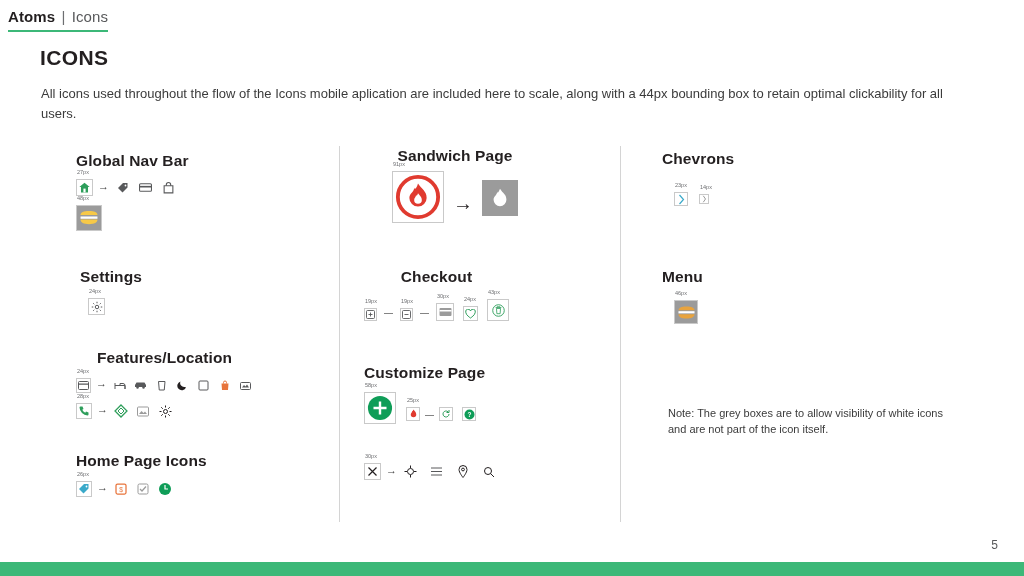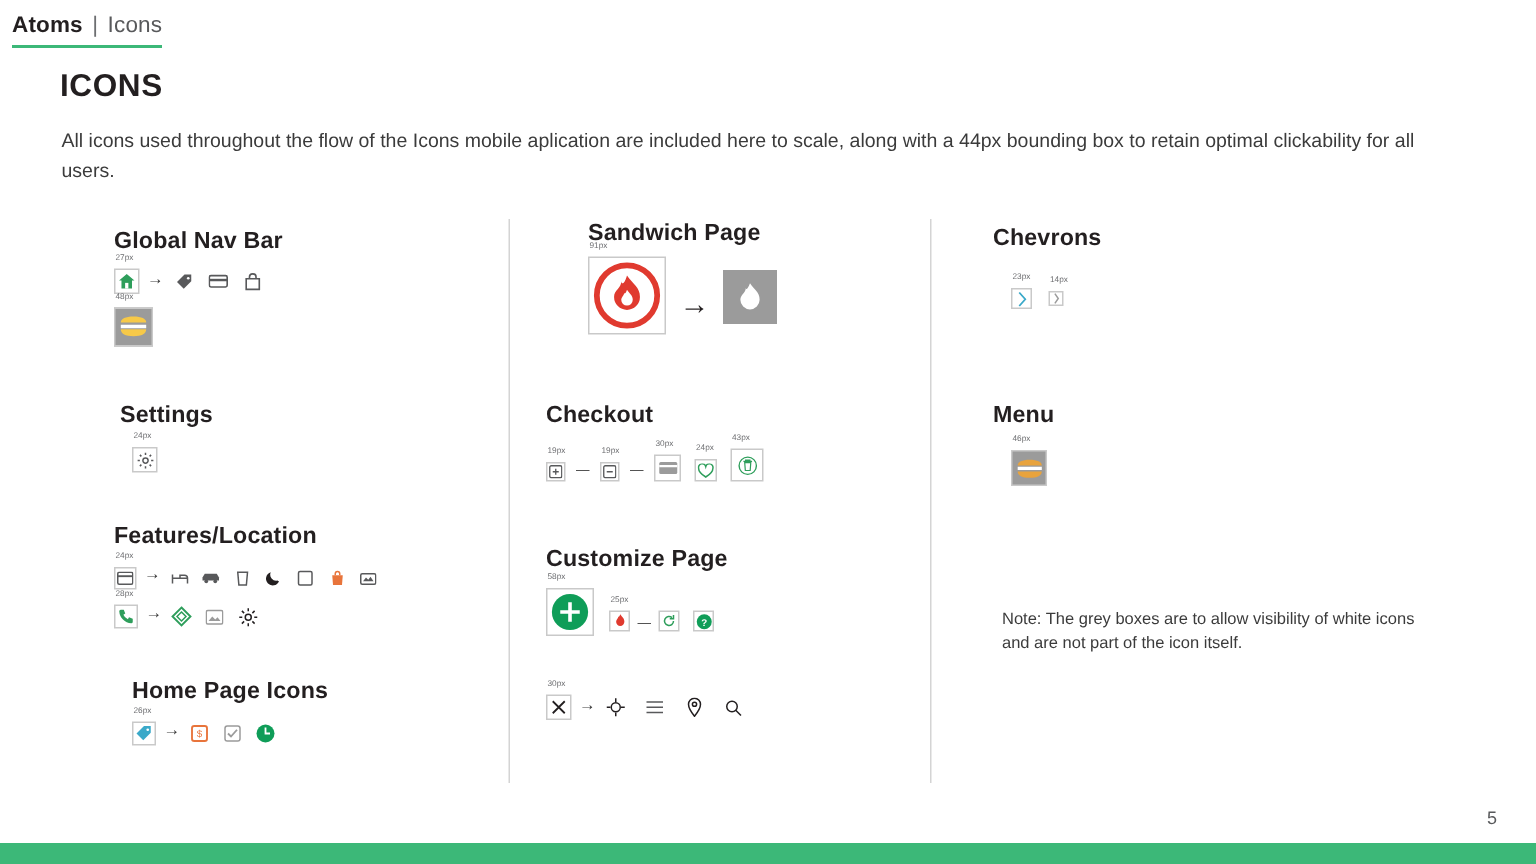--- a/index.html
+++ b/index.html
@@ -86,20 +86,21 @@
   .vrule-1 { left: 299px; }
   .vrule-2 { left: 580px; }
 
   .group { position: absolute; }
   .group-title {
     font-size: 15.5px;
     font-weight: bold;
     color: #231f20;
     letter-spacing: 0.1px;
     white-space: nowrap;
+    text-align: center;
   }
   .row {
     display: flex;
     align-items: flex-end;
     margin-top: 10px;
   }
 
   
   .cell {
     position: relative;
@@ -367,21 +368,21 @@
           <span>
             <svg width="13" height="13" viewBox="0 0 26 26">
                 <circle cx="13" cy="13" r="4" fill="none" stroke="#231f20" stroke-width="2"></circle>
                 <path d="M13 1v4M13 21v4M1 13h4M21 13h4M4.5 4.5l3 3M18.5 18.5l3 3M21.5 4.5l-3 3M7.5 18.5l-3 3" stroke="#231f20" stroke-width="2"></path>
               </svg>
           </span>
         </div>
       </div>
     </div>
 
-    <div class="group" style="left:0; top:310px;margin-left:12px;">
+    <div class="group" style="left:0; top:310px;">
       <div class="group-title">Home Page Icons</div>
       <div class="row" style="margin-top:11px;">
         <div class="cell boxed" style="width:16px;height:16px;">
           <span class="size-tag">26px</span>
           <span>
             <svg width="12" height="12" viewBox="0 0 24 24">
                 <path d="M2 12 12 2h9v9L11 21 2 12z" fill="#3aa9c9"></path>
                 <circle cx="17" cy="7" r="1.8" fill="#ffffff"></circle>
               </svg>
           </span>

